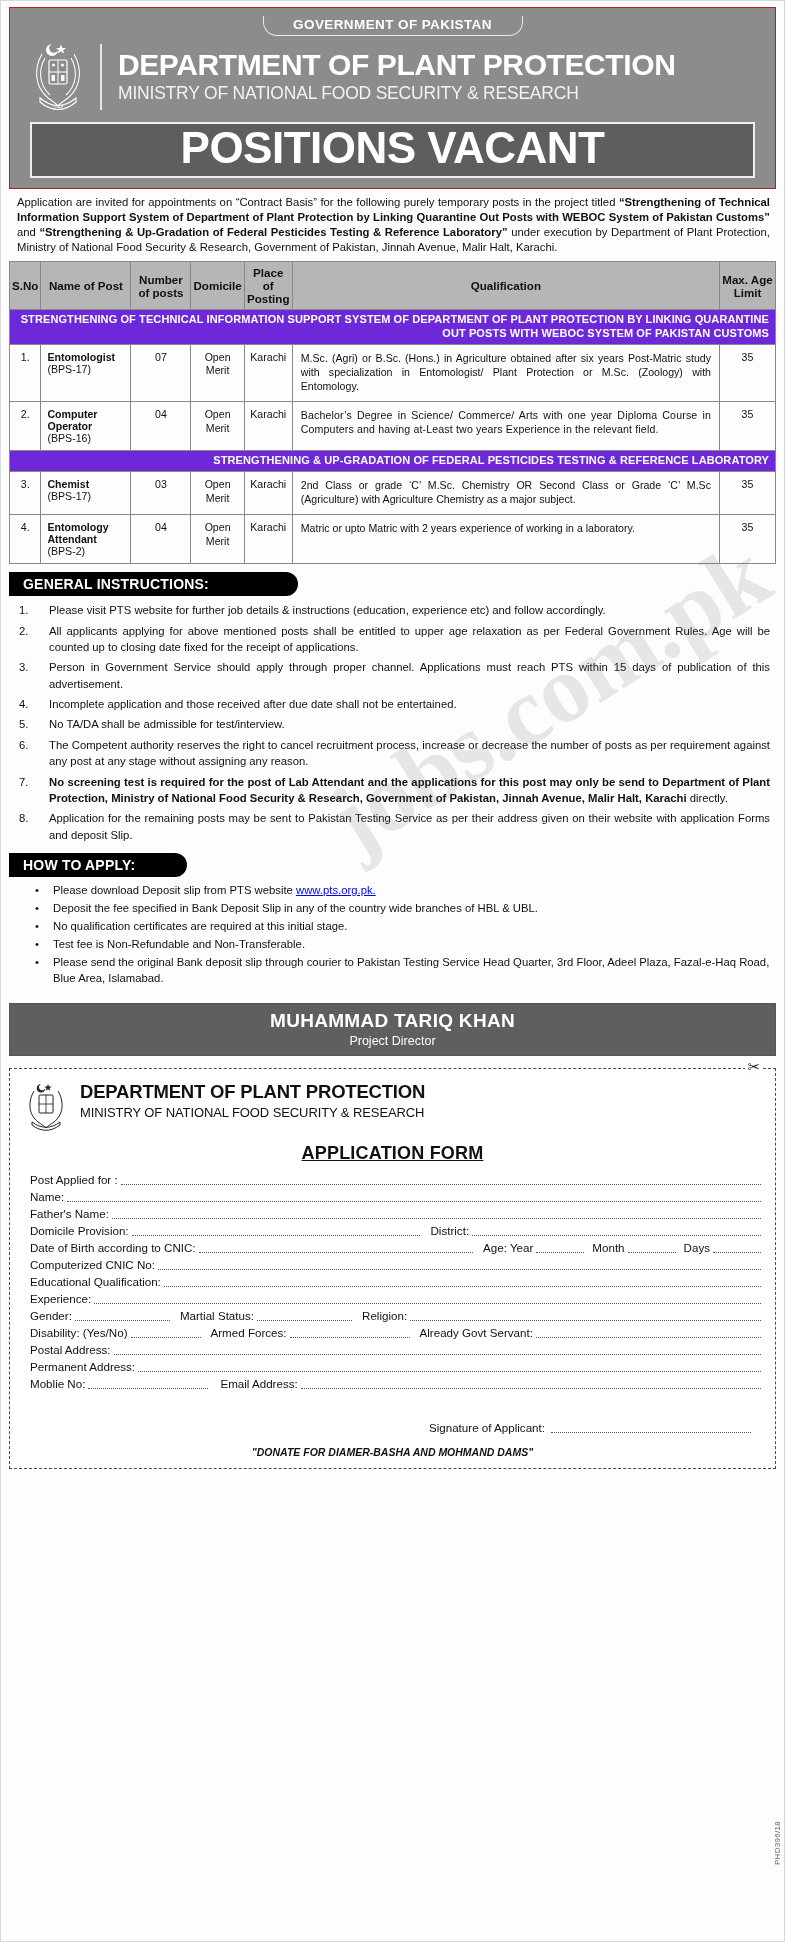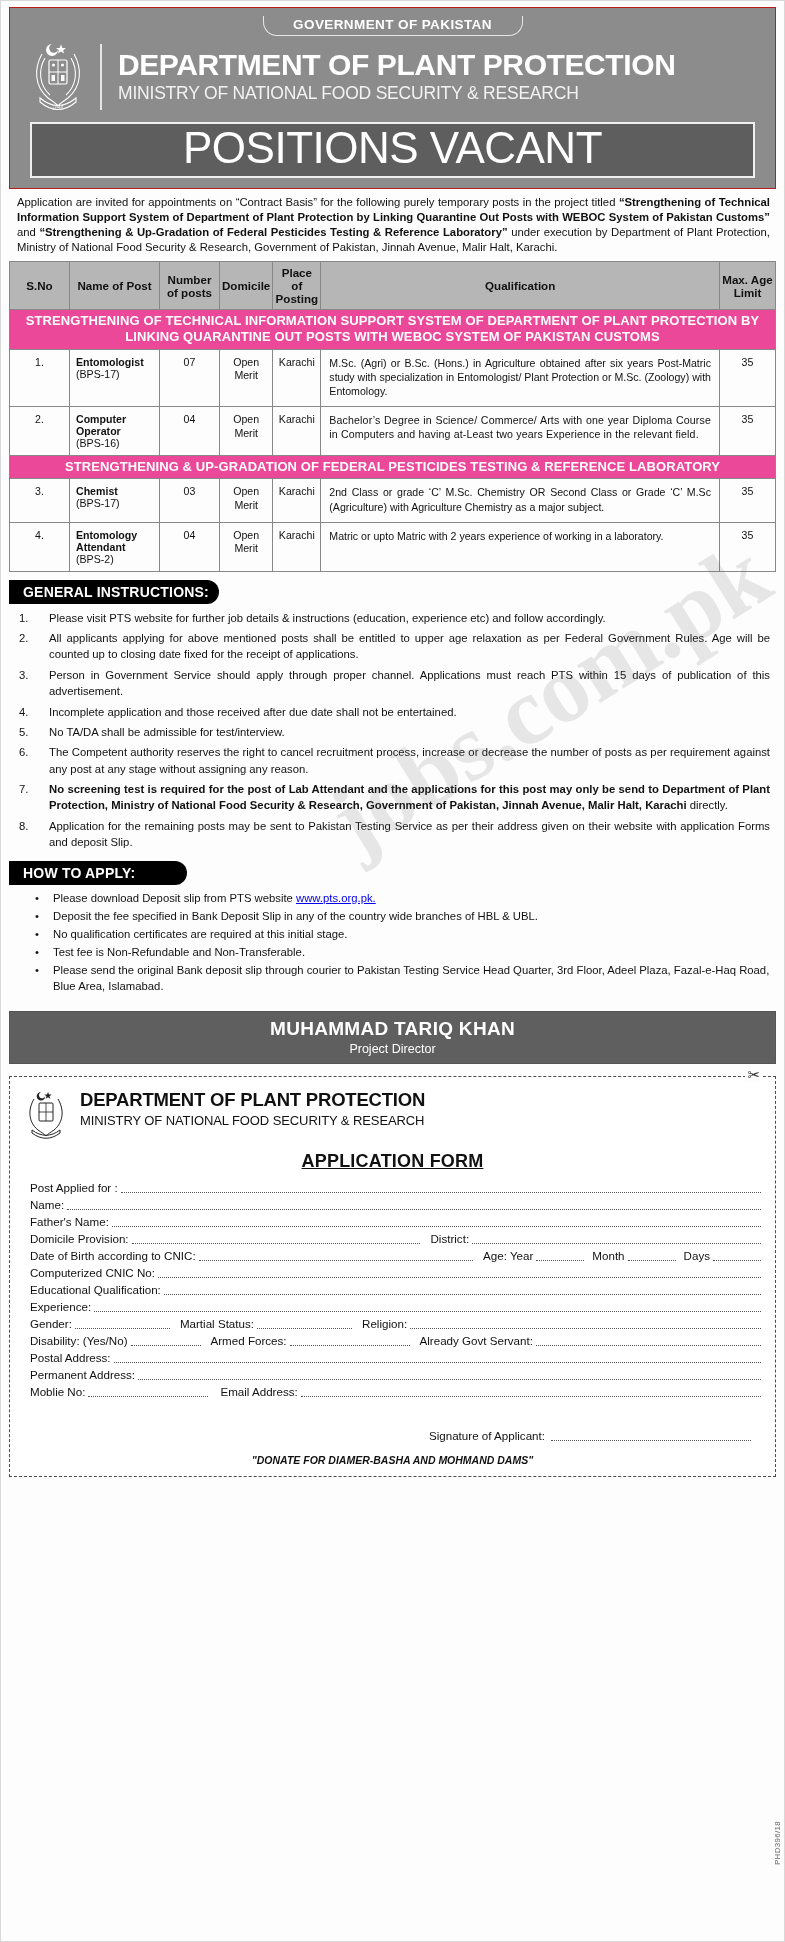--- a/index.html
+++ b/index.html
@@ -57,58 +57,58 @@
     font-family:"Liberation Sans","DejaVu Sans",sans-serif;
   }
   .vacant-band {
     margin: 8px 10px 0 10px;
     background:#5e5e5e;
     border:2px solid #efefef;
     text-align:center;
     padding: 2px 0 6px 0;
   }
   .vacant-band .txt {
-    color:#ffffff; font-weight:normal; font-size:44px; line-height:1.0;
+    color:#ffffff; font-weight:bold; font-size:44px; line-height:1.0;
     letter-spacing:-0.5px;
     font-family:"Liberation Sans","DejaVu Sans",sans-serif;
   }
 
   
   .intro {
     font-size:11.3px; line-height:1.33; text-align:justify;
     padding: 6px 6px 4px 8px;
   }
   .intro b { font-weight:bold; }
 
   
   table.jobs { width:100%; border-collapse:collapse; font-size:10.6px; margin-top:2px; }
   table.jobs td, table.jobs th { border:1px solid #888; vertical-align:top; }
   .band-row td {
-    background:#ec4899; color:#fff; text-align:center; font-weight:bold;
-    font-size:13px; letter-spacing:.1px; padding:3px 6px; line-height:1.25;
+    background:#6d28d9; color:#fff; text-align:right; font-weight:bold;
+    font-size:11px; letter-spacing:.1px; padding:3px 6px; line-height:1.25;
     border:1px solid #000;
   }
   thead.colhead td {
     background:#b6b6b6; color:#111; font-weight:bold; text-align:center;
     padding:4px 2px; font-size:11.6px; line-height:1.12; vertical-align:middle;
   }
-  td.c-sno { width:60px; text-align:center; padding:6px 2px; }
+  td.c-sno { width:31px; text-align:center; padding:6px 2px; }
   td.c-post { width:90px; padding:6px 6px; font-weight:bold; }
   td.c-post .bps { font-weight:normal; display:block; }
   td.c-num { width:60px; text-align:center; padding:6px 2px; }
   td.c-dom { width:48px; text-align:center; padding:6px 2px; line-height:1.3; }
   td.c-place { width:48px; text-align:center; padding:6px 2px; }
   td.c-qual { padding:6px 8px 8px 8px; text-align:justify; line-height:1.34; }
   td.c-qual.spaced { letter-spacing:.15px; }
   td.c-age { width:56px; text-align:center; padding:6px 2px; }
 
   
   .ribbon {
     background:#000; color:#fff; font-weight:bold; font-size:14px;
-    padding:4px 10px 4px 14px; margin-top:8px; width:210px;
+    padding:4px 10px 4px 14px; margin-top:8px; width:289px;
     border-radius:0 16px 16px 0; letter-spacing:.2px;
   }
   .ribbon.apply { width:178px; }
 
   
   ol.instructions { margin:4px 0 0 0; padding:0; list-style:none; font-size:11.3px; }
   ol.instructions li {
     display:flex; gap:8px; padding:2px 6px 2px 10px; line-height:1.45; text-align:justify;
   }
   ol.instructions li .num { flex:0 0 22px; }

